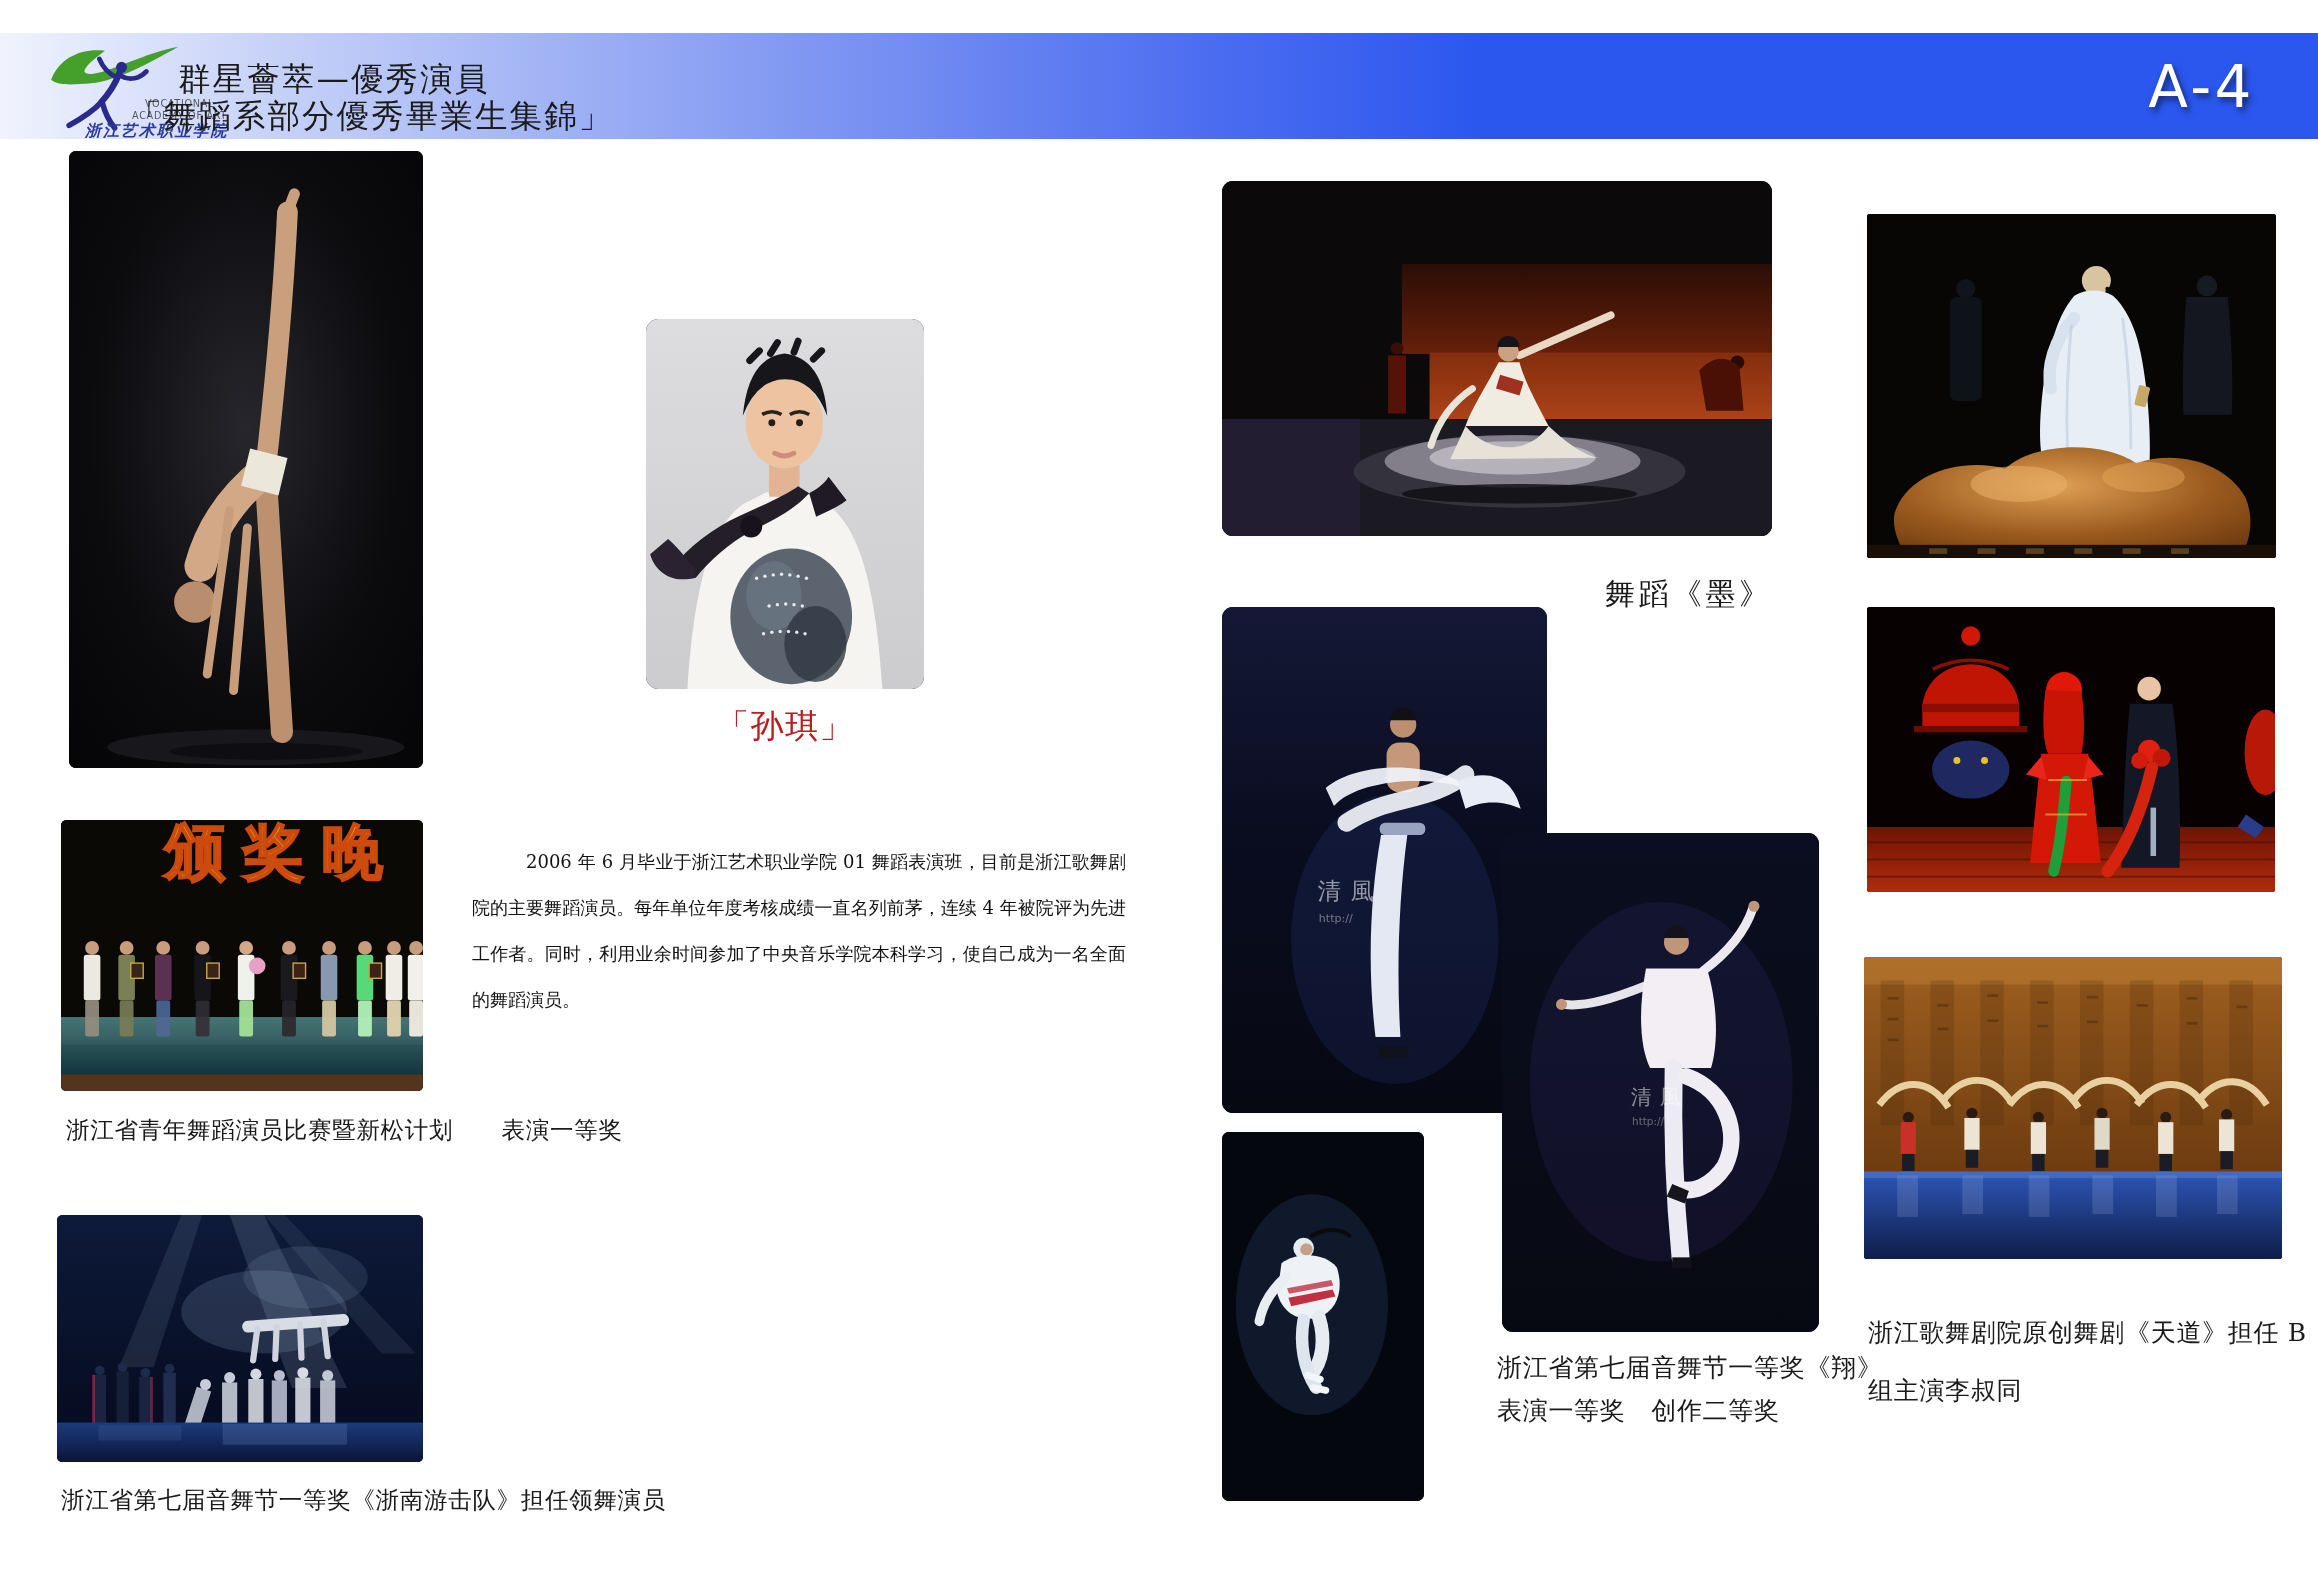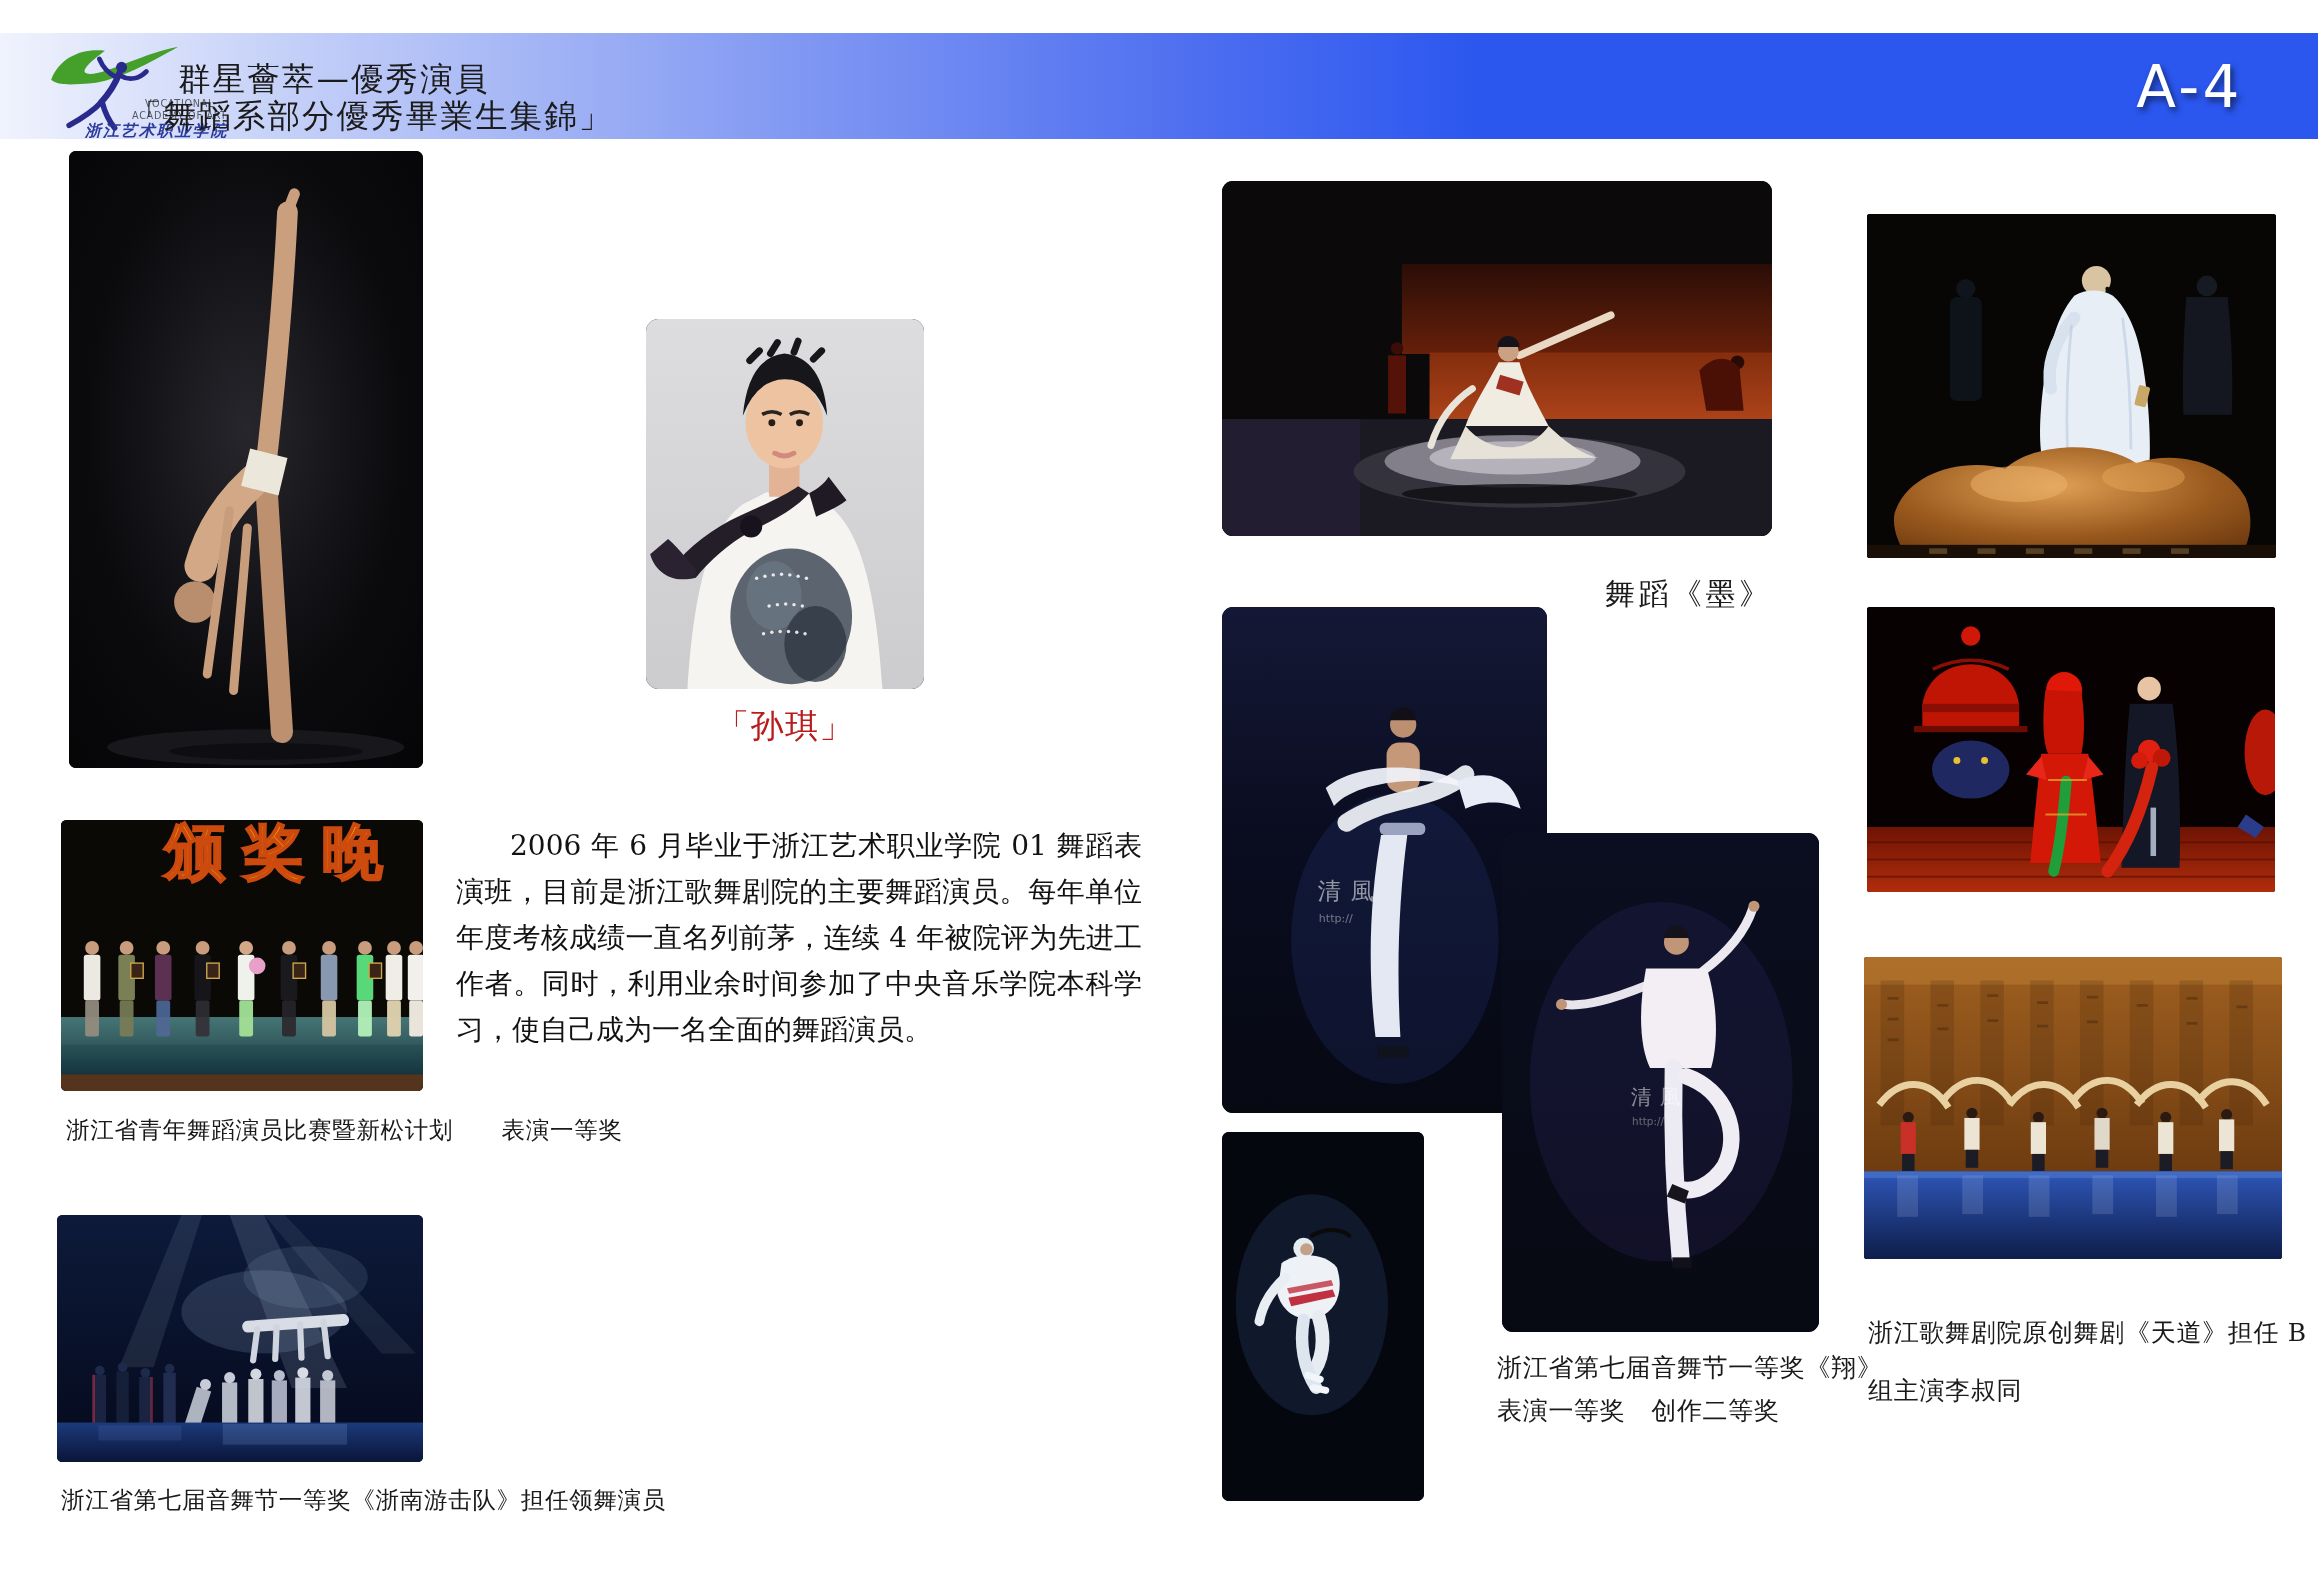--- a/index.html
+++ b/index.html
@@ -5,32 +5,32 @@
   html,body{margin:0;padding:0;background:#ffffff;}
   .page{position:relative;width:2319px;height:1584px;background:#ffffff;overflow:hidden;
         font-family:"DejaVu Sans","Liberation Sans",sans-serif;}
   
   .header-bar{position:absolute;left:0;top:33px;width:2319px;height:106px;
     background:linear-gradient(90deg,#f0f3fd 0%,#c6d1f8 12%,#8ea3f3 30%,#4c6df0 52%,#2b57ef 64%,#2b57ef 100%);}
   .logo{position:absolute;left:36px;top:37px;width:207px;height:101px;}
   .hdr-title{position:absolute;color:#1b1b1b;font-size:32.5px;letter-spacing:2.1px;font-weight:400;white-space:nowrap;}
   .hdr-t1{left:178px;top:58px;}
   .hdr-t2{left:129px;top:95px;}
-  .badge{position:absolute;right:76px;top:53px;color:#ffffff;font-size:58px;font-weight:500;
+  .badge{position:absolute;right:64px;top:53px;color:#ffffff;font-size:58px;font-weight:500;
     letter-spacing:3.5px;text-shadow:2.8px 3.5px 6.2px rgba(0,0,0,.55);}
   
   .photo{position:absolute;overflow:hidden;background:#000;}
   .photo svg{display:block;width:100%;height:100%;}
   
   .serif{font-family:"DejaVu Serif","Liberation Serif",serif;}
   .cap{position:absolute;color:#1a1a1a;font-size:23.5px;letter-spacing:0.7px;white-space:nowrap;}
   .name-cap{position:absolute;left:646px;top:704px;width:278px;text-align:center;
     font-size:33px;color:#b91c1c;letter-spacing:1.4px;font-weight:500;}
   .bio{position:absolute;left:456px;top:823px;width:686px;color:#121212;}
-  .bio p{margin:0;font-size:28px;line-height:46px;text-align:justify;text-indent:54px;
+  .bio p{margin:16px;font-size:18px;line-height:46px;text-align:justify;text-indent:54px;
     font-family:"DejaVu Serif","Liberation Serif",serif;}
   .bio p + p{margin-top:46px;}
   .cap-mo{left:1605px;top:574px;font-size:30px;letter-spacing:3.5px;text-align:right;}
   .cap-xiang1{left:1497px;top:1351px;font-size:25px;}
   .cap-xiang2{left:1497px;top:1394px;font-size:25px;}
   .cap-tiandao{position:absolute;left:1868px;top:1304px;width:449px;color:#1a1a1a;
     font-size:25px;line-height:58px;letter-spacing:0.7px;}
 </style>
 </head>
 <body>

